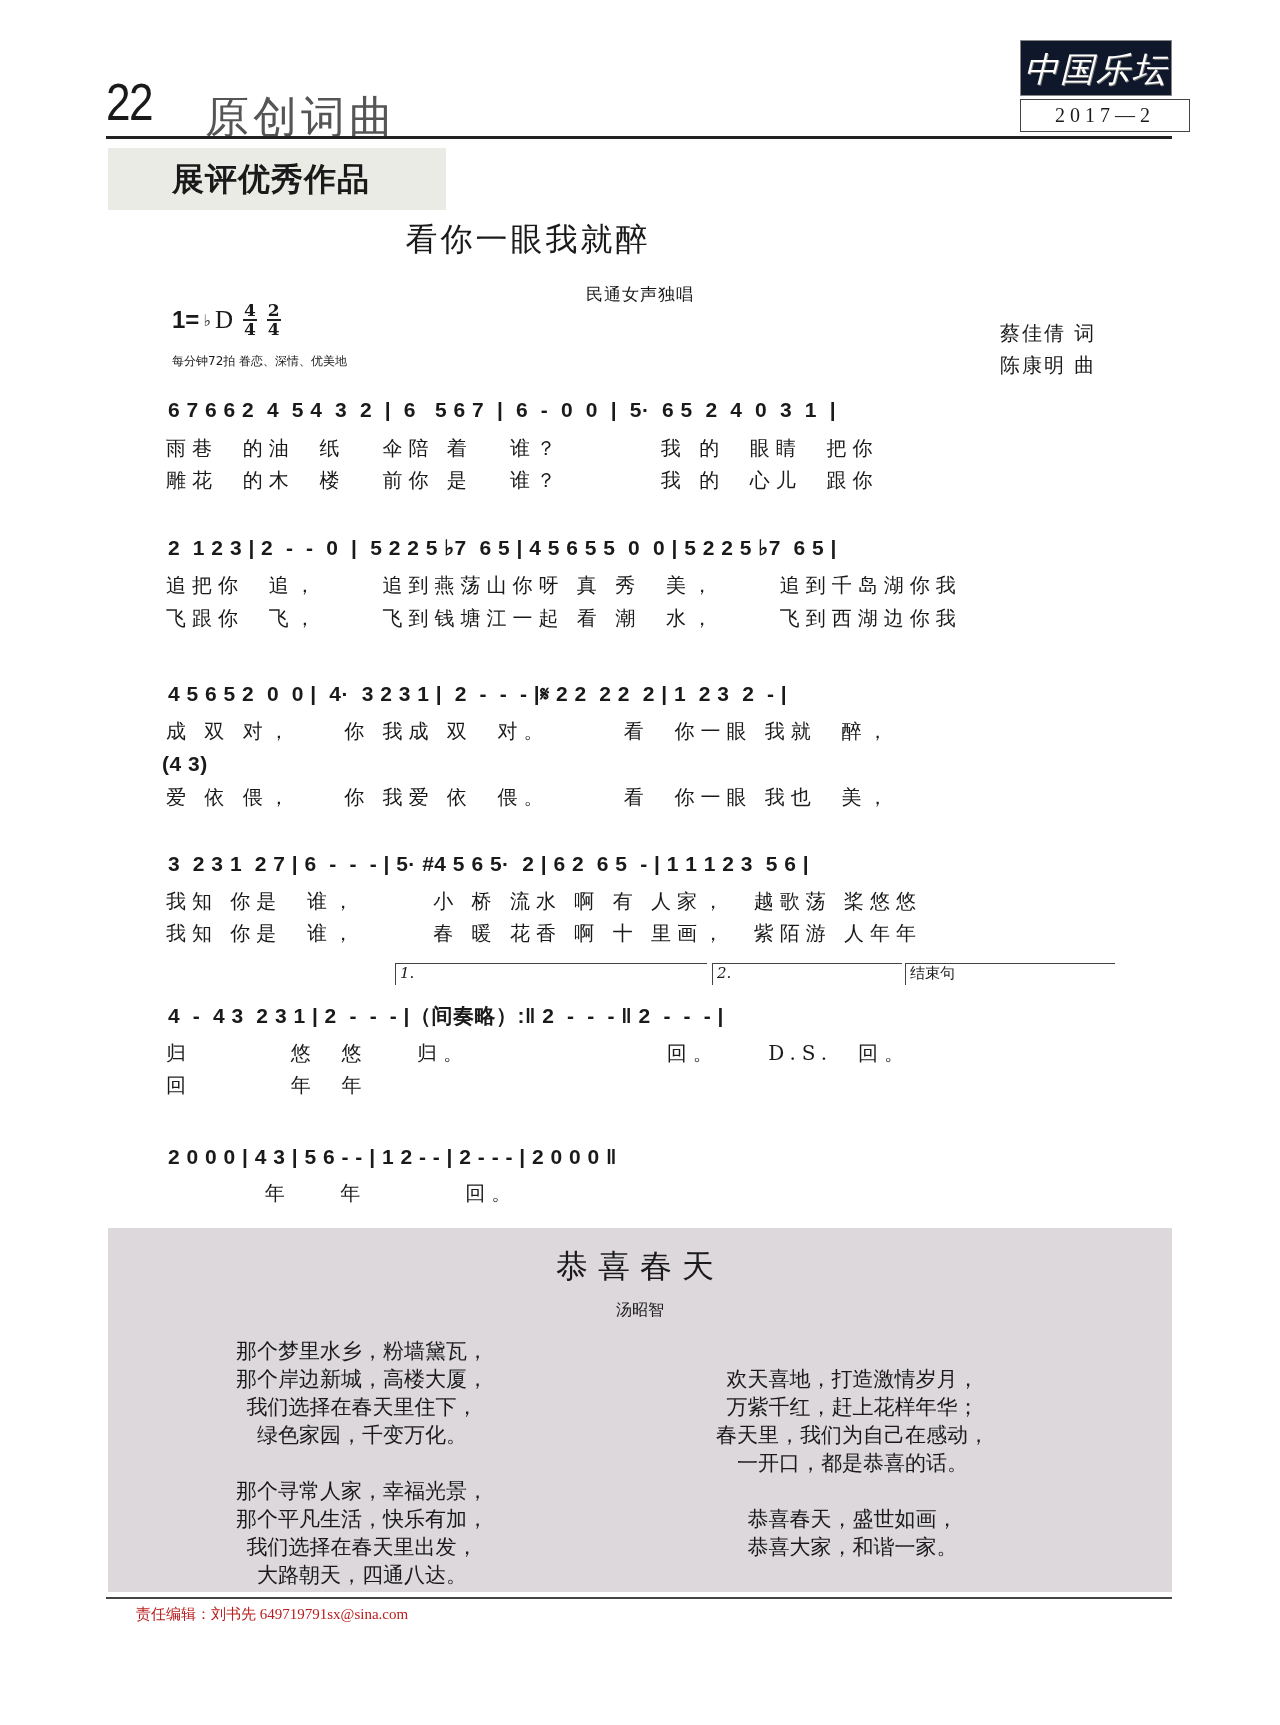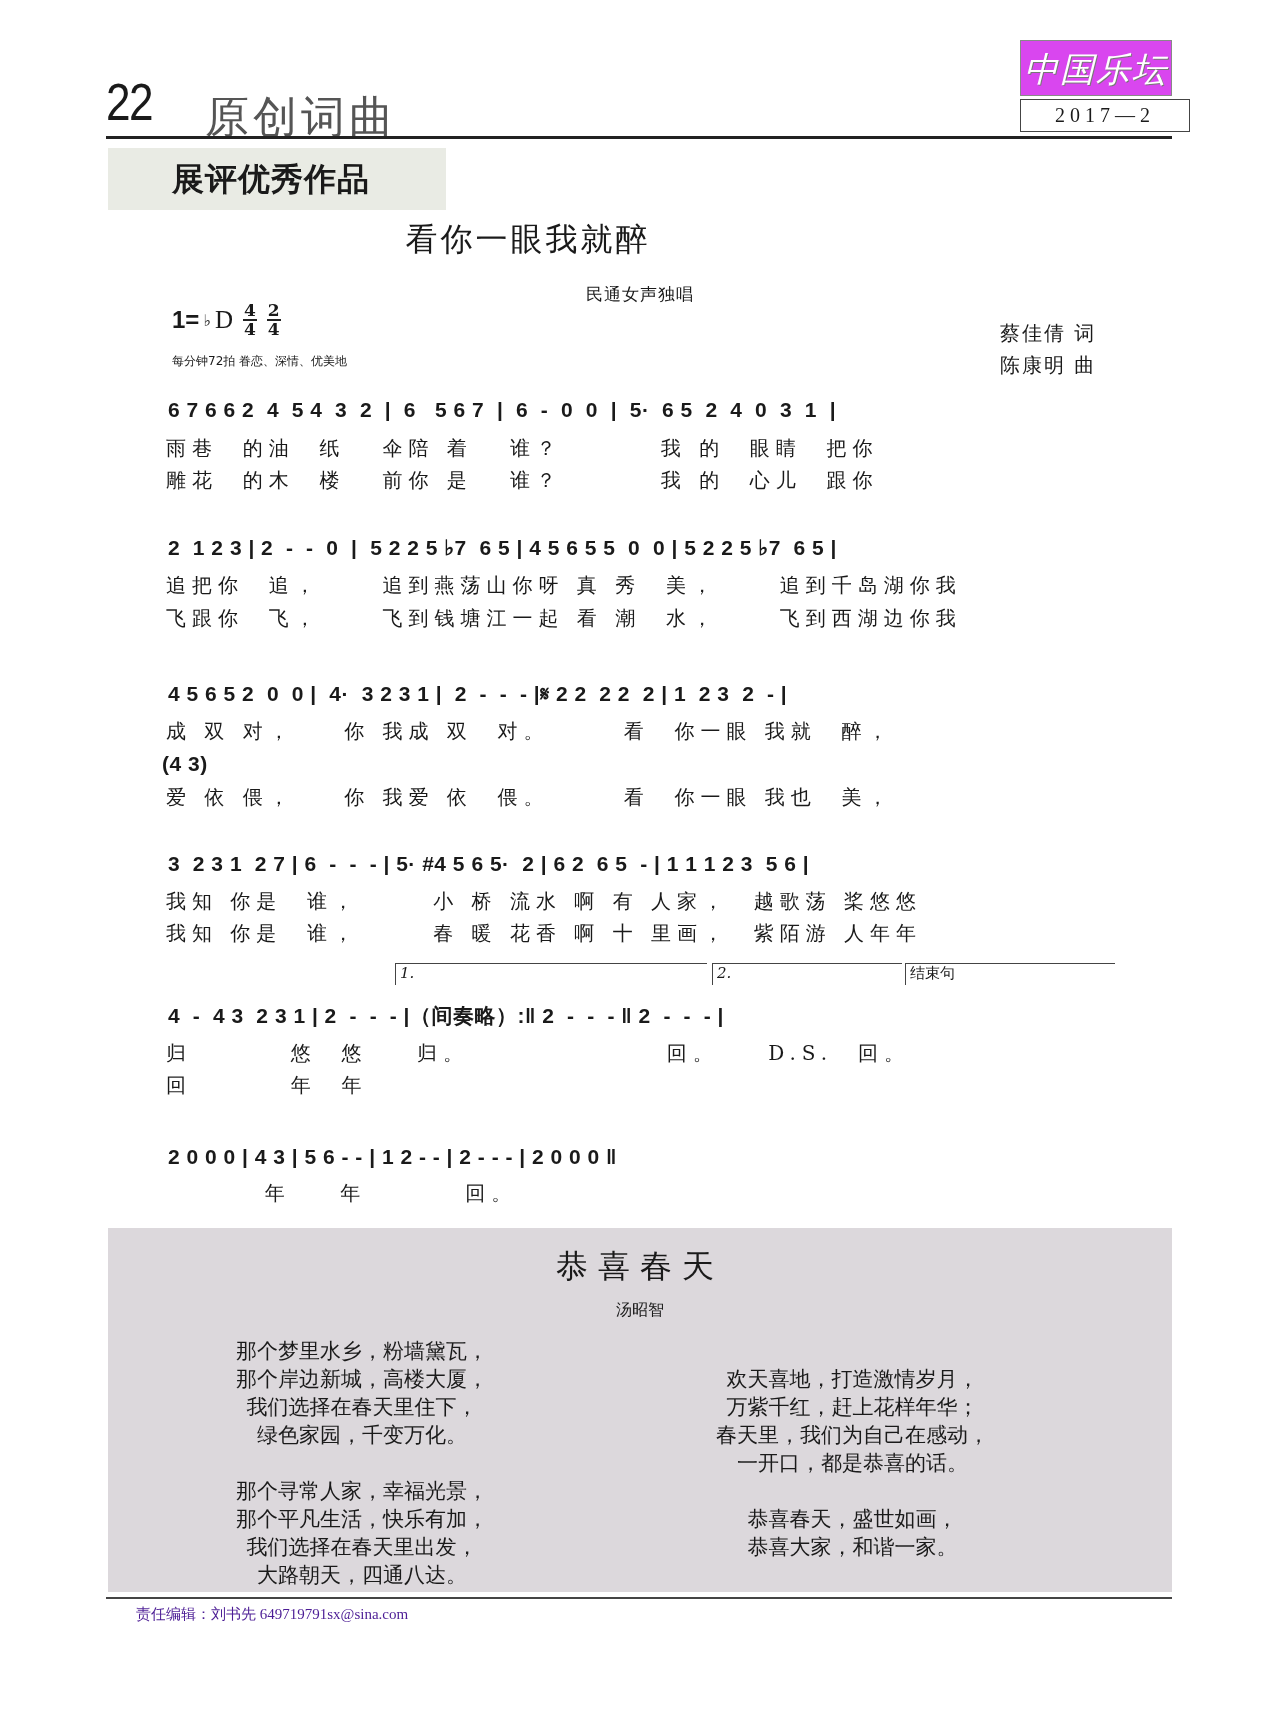--- a/index.html
+++ b/index.html
@@ -1,20 +1,20 @@
 <!DOCTYPE html>
 <html><head>
 <meta charset="utf-8">
 <style>
   * { box-sizing: border-box; margin: 0; padding: 0; }
   body { width: 1280px; height: 1725px; background: #ffffff; position: relative; overflow: hidden; font-family: "DejaVu Serif", serif; color: #1a1a1a; }
   .abs { position: absolute; }
   .page-num { left: 106px; top: 72px; font-family: "Liberation Sans", sans-serif; font-size: 52px; line-height: 60px; letter-spacing: -2px; transform: scaleX(0.85); transform-origin: left; }
   .section-name { left: 205px; top: 88px; font-size: 44px; color: #555; letter-spacing: 4px; font-family: "DejaVu Serif", serif; }
-  .mag-logo { left: 1020px; top: 40px; width: 152px; height: 56px; background: #d946ef; border: 1px solid #888; color: #fff; font-size: 34px; text-align: center; line-height: 56px; font-style: italic; text-shadow: 1px 1px 0 #777; letter-spacing: 2px; }
+  .mag-logo { left: 1020px; top: 40px; width: 152px; height: 56px; background: #0f172a; border: 1px solid #888; color: #fff; font-size: 34px; text-align: center; line-height: 56px; font-style: italic; text-shadow: 1px 1px 0 #777; letter-spacing: 2px; }
   .mag-issue { left: 1020px; top: 99px; width: 170px; height: 33px; border: 1px solid #444; font-size: 20px; text-align: center; line-height: 31px; letter-spacing: 5px; font-family: "Liberation Serif", serif; }
   .top-rule { left: 106px; top: 136px; width: 1066px; height: 3px; background: #222; }
   .banner { left: 108px; top: 148px; width: 338px; height: 62px; background: #e9ebe4; }
   .banner-text { left: 160px; top: 158px; font-size: 32px; font-weight: bold; letter-spacing: 1px; font-family: "DejaVu Serif", serif; margin-left: 12px; }
   .song-title { left: 0; width: 1056px; top: 218px; text-align: center; font-size: 32px; letter-spacing: 3px; }
   .song-sub { left: 0; width: 1280px; top: 283px; text-align: center; font-size: 17px; letter-spacing: 1px; }
   .key-sig { left: 172px; top: 302px; font-family: "Liberation Sans", sans-serif; font-size: 24px; font-weight: bold; display: flex; align-items: center; gap: 4px; }
   .key-sig .flat { font-size: 16px; vertical-align: super; font-weight: normal; }
   .key-sig .d { font-family: "Liberation Serif", serif; font-weight: normal; font-size: 25px; }
   .frac { display: inline-flex; flex-direction: column; align-items: center; font-size: 17px; line-height: 17px; margin-left: 6px; font-family: "DejaVu Serif", serif; font-weight: bold; }
@@ -22,21 +22,21 @@
   .tempo { left: 172px; top: 353px; font-size: 12px; font-family: "DejaVu Sans", sans-serif; }
   .credit { font-size: 20px; letter-spacing: 2px; }
   .score-line { position: absolute; left: 168px; width: 950px; height: 28px; font-family: "Liberation Sans", sans-serif; font-weight: bold; font-size: 21px; white-space: pre; letter-spacing: 0.5px; }
   .lyric { position: absolute; left: 166px; font-size: 20px; letter-spacing: 6px; white-space: pre; font-family: "DejaVu Serif", serif; }
   .poem-box { left: 108px; top: 1228px; width: 1064px; height: 364px; background: #dcd8dc; }
   .poem-title { left: 0; width: 1280px; top: 1245px; text-align: center; font-size: 32px; letter-spacing: 10px; }
   .poem-author { left: 0; width: 1280px; top: 1300px; text-align: center; font-size: 16px; font-family: "DejaVu Sans", sans-serif; }
   .poem-col { font-size: 21px; line-height: 28px; font-family: "DejaVu Sans", sans-serif; text-align: center; }
   .poem-col .gap { height: 28px; }
   .bottom-rule { left: 106px; top: 1597px; width: 1066px; height: 2px; background: #444; }
-  .footer { left: 136px; top: 1605px; font-size: 15px; color: #4c1d95; font-family: "Liberation Serif", serif; }
+  .footer { left: 136px; top: 1605px; font-size: 15px; color: #b91c1c; font-family: "Liberation Serif", serif; }
   .volta { position: absolute; border-top: 1px solid #444; border-left: 1px solid #444; height: 22px; font-size: 15px; font-style: italic; padding-left: 4px; }
 </style>
 </head>
 <body>
 
 <div class="abs page-num">22</div>
 <div class="abs section-name">原创词曲</div>
 <div class="abs mag-logo">中国乐坛</div>
 <div class="abs mag-issue">2017—2</div>
 <div class="abs top-rule"></div>

